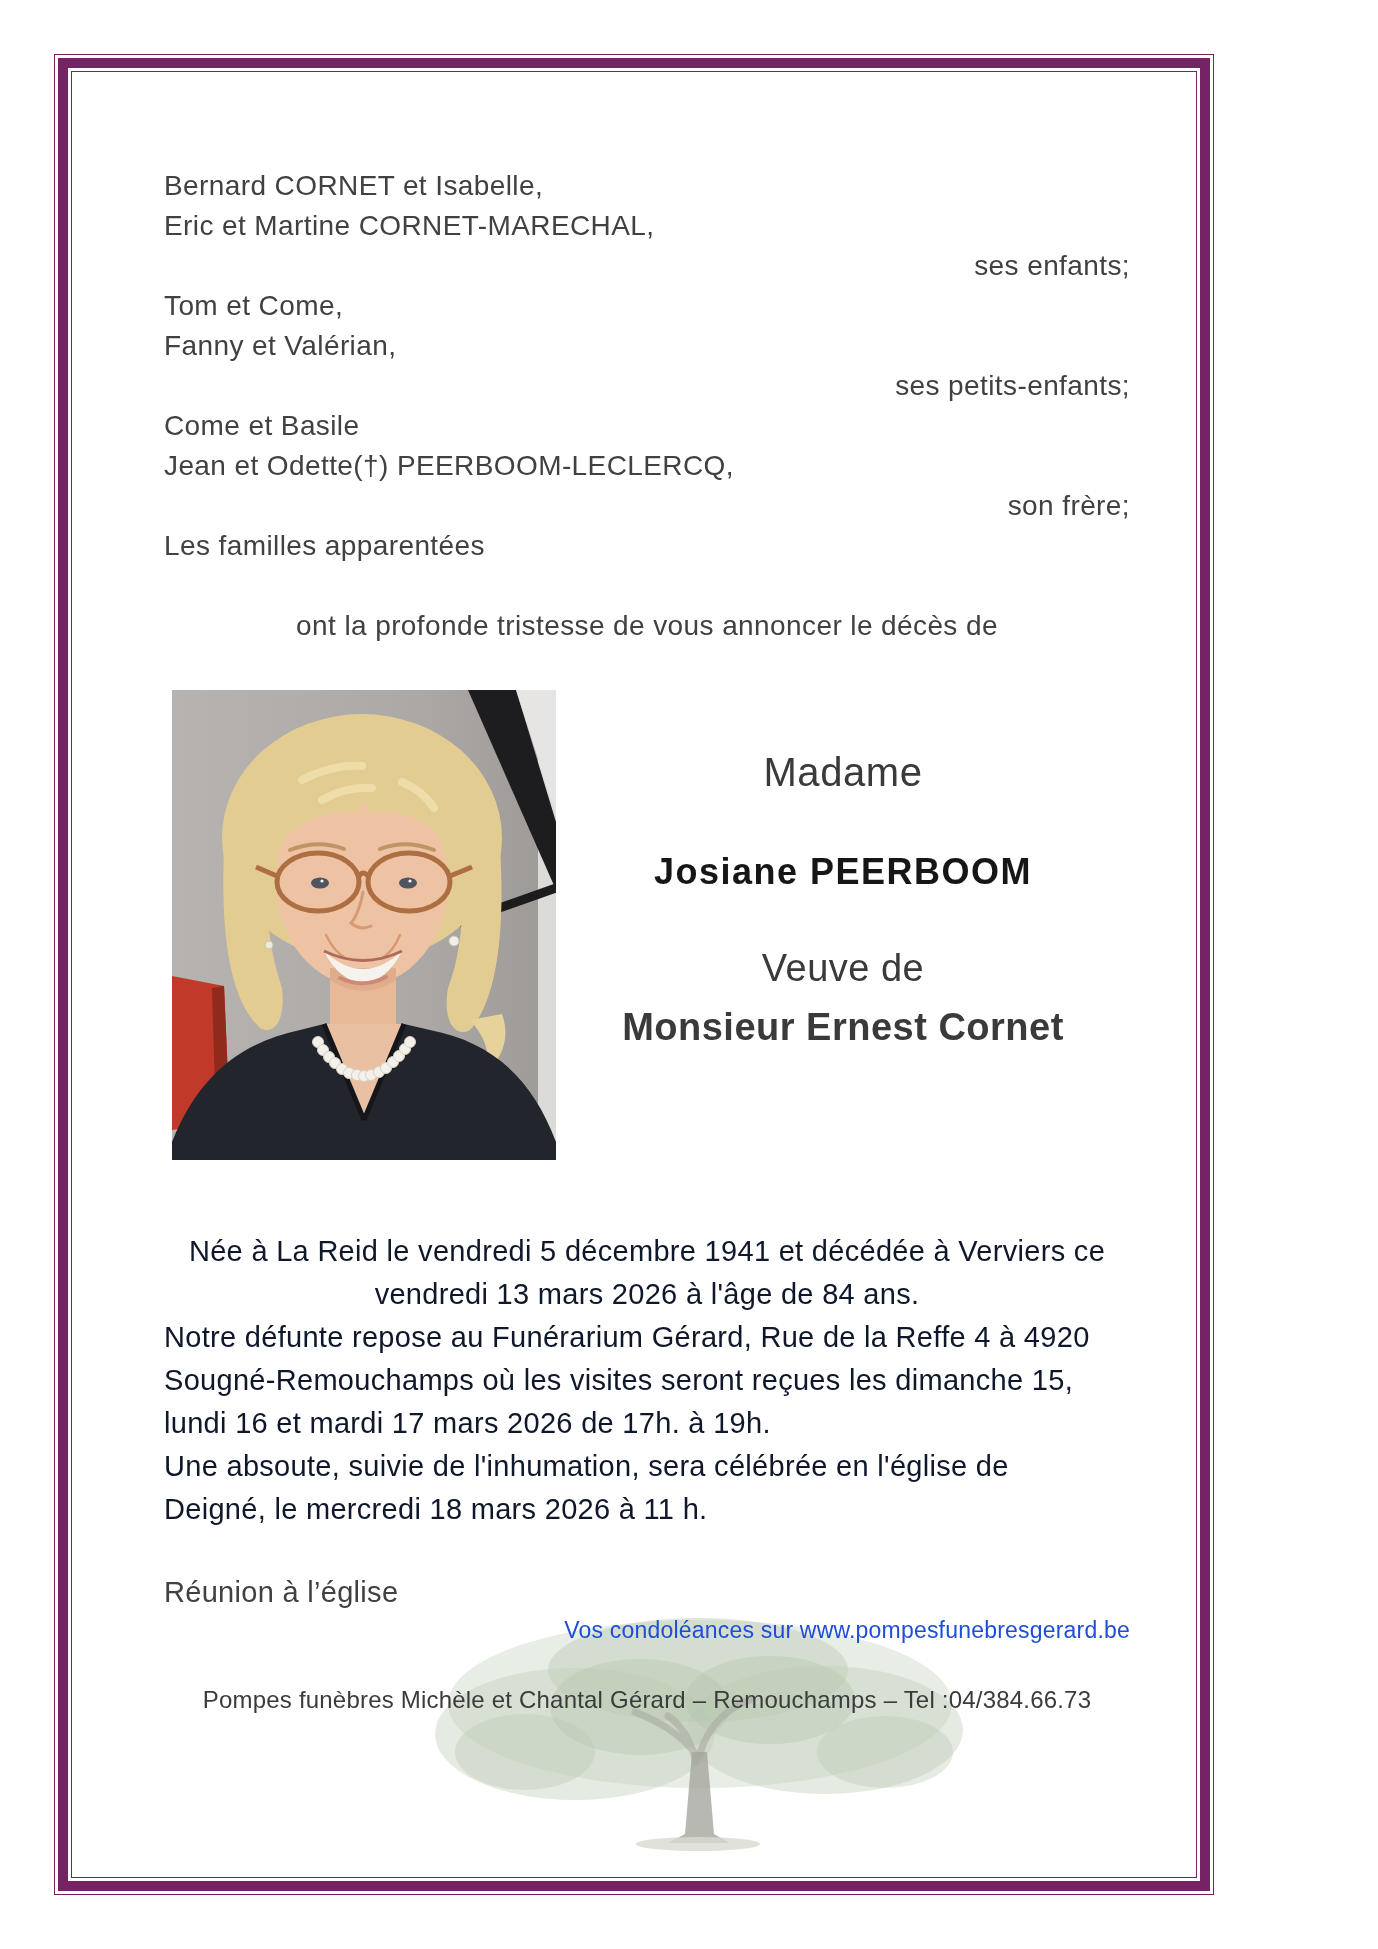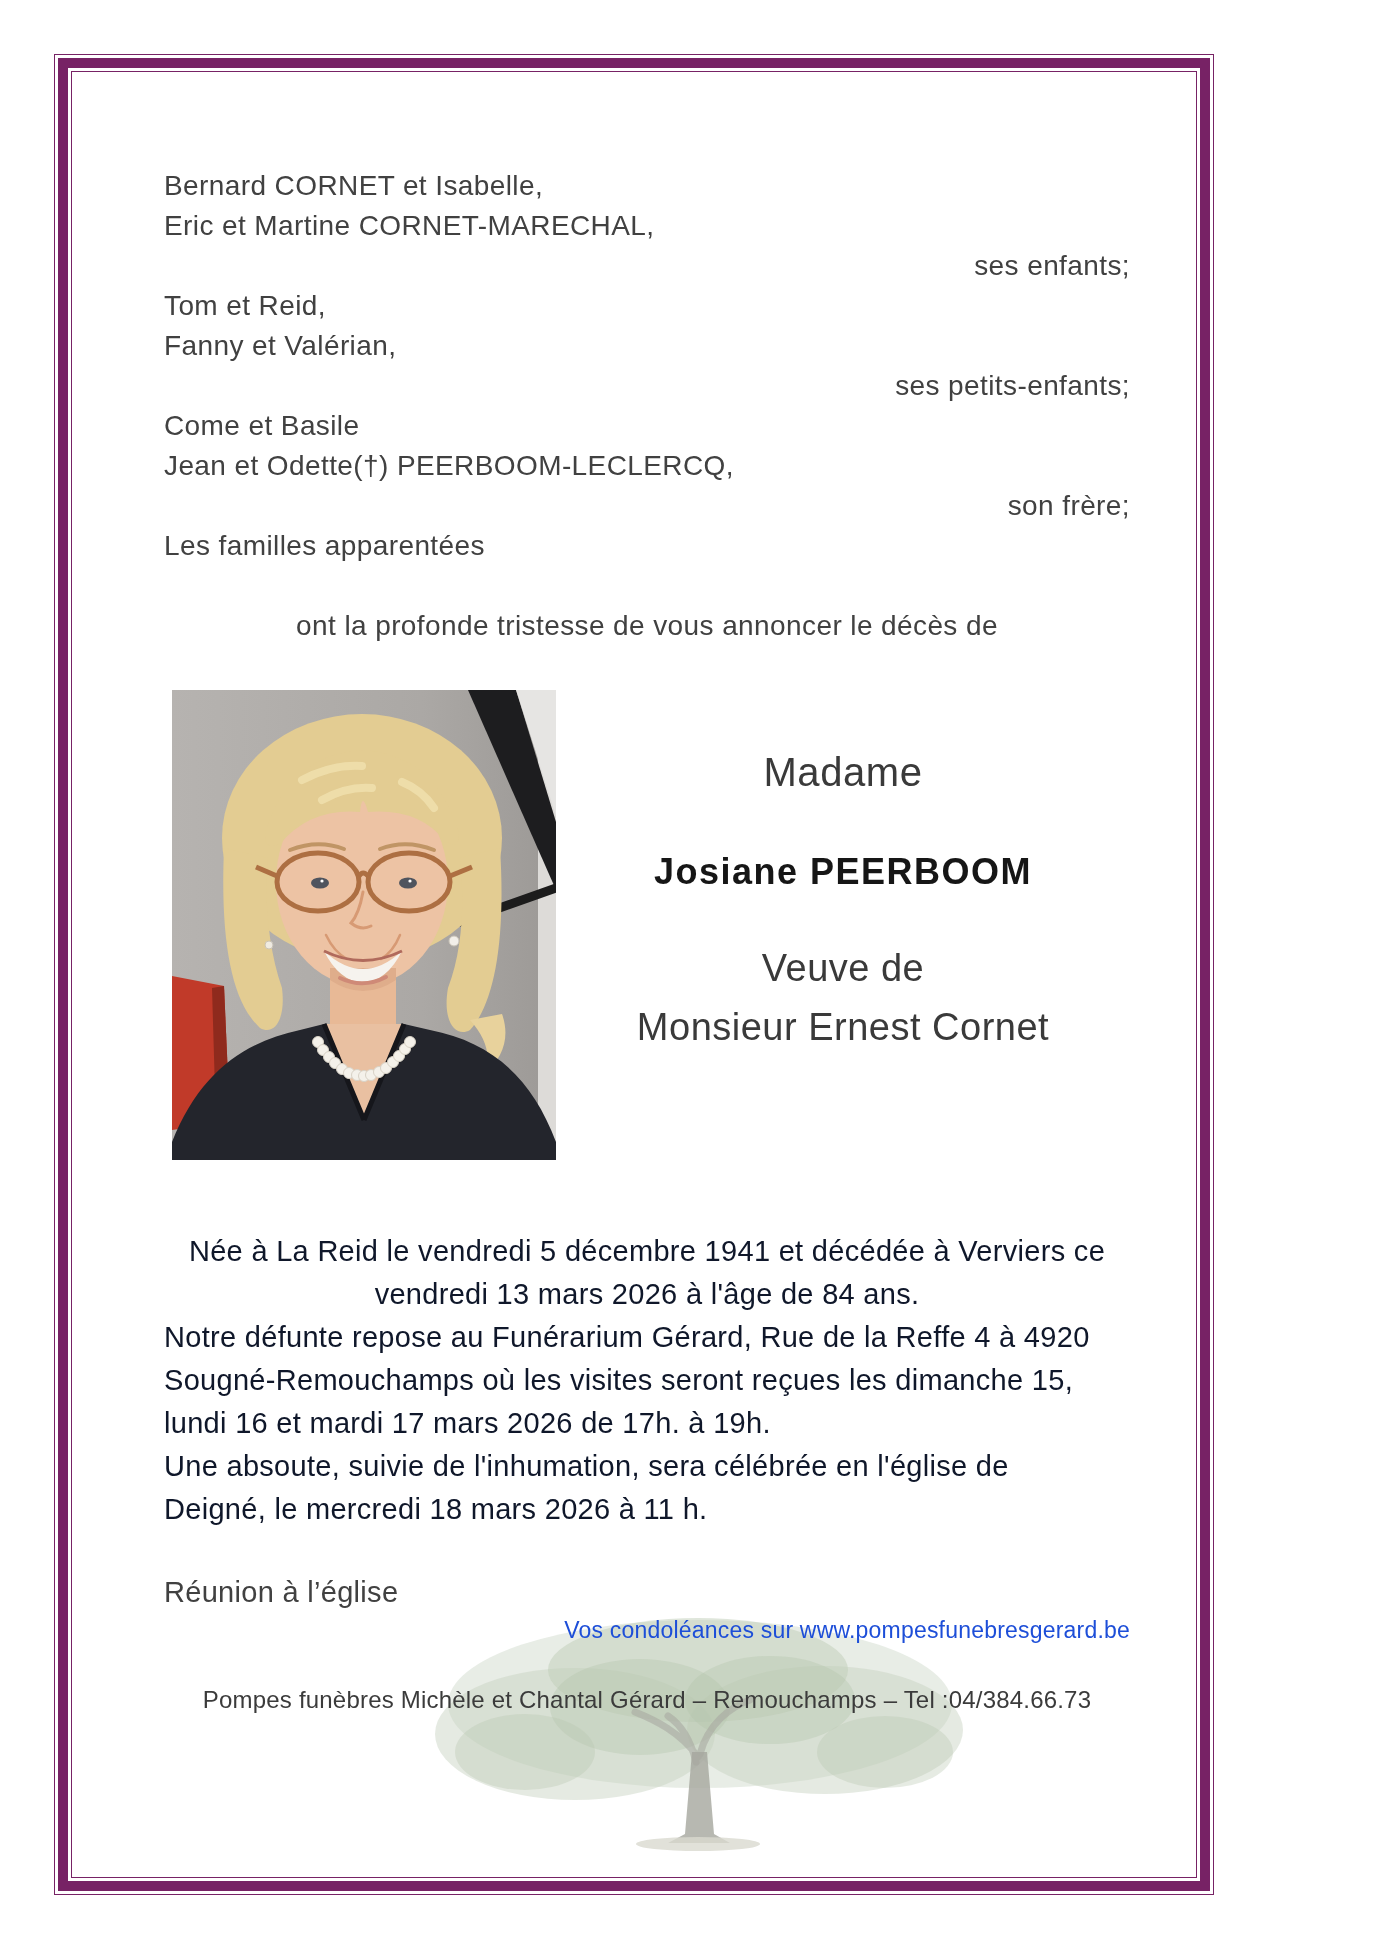--- a/index.html
+++ b/index.html
@@ -67,21 +67,21 @@
   }
   .name-title{ font-size:40px; letter-spacing:.6px; }
   .name-main{
     margin-top:56px;
     font-size:36px;
     font-weight:bold;
     letter-spacing:1.5px;
     color:#161616;
   }
   .name-widow1{ margin-top:54px; font-size:38px; letter-spacing:.5px; }
-  .name-widow2{ margin-top:16px; font-size:38px; letter-spacing:.5px; }
+  .name-widow2{ margin-top:16px; font-size:38px; letter-spacing:.5px;font-weight:bold; }
   .para{
     font-size:29px;
     line-height:43px;
     letter-spacing:.3px;
     white-space:pre-line;
     color:#0f172a;
   }
   .para.center{ text-align:center; margin:70px auto 0 auto; max-width:1090px; }
   .para.block{ text-align:left; }
   .reunion{ margin-top:45px; font-size:29px; letter-spacing:.3px; }
@@ -133,21 +133,21 @@
       <ellipse cx="268" cy="232" rx="62" ry="7" fill="#d9dad0" opacity="0.8"></ellipse>
     </g>
   </svg>
 
   <div class="content">
 
     <div>
       <div class="fam-line left">Bernard CORNET et Isabelle,</div>
       <div class="fam-line left">Eric et Martine CORNET-MARECHAL,</div>
       <div class="fam-line right">ses enfants;</div>
-      <div class="fam-line left">Tom et Reid,</div>
+      <div class="fam-line left">Tom et Come,</div>
       <div class="fam-line left">Fanny et Valérian,</div>
       <div class="fam-line right">ses petits-enfants;</div>
       <div class="fam-line left">Come et Basile</div>
       <div class="fam-line left">Jean et Odette(†) PEERBOOM-LECLERCQ,</div>
       <div class="fam-line right">son frère;</div>
       <div class="fam-line left">Les familles apparentées</div>
     </div>
 
     <div class="announce">ont la profonde tristesse de vous annoncer le décès de</div>
 

